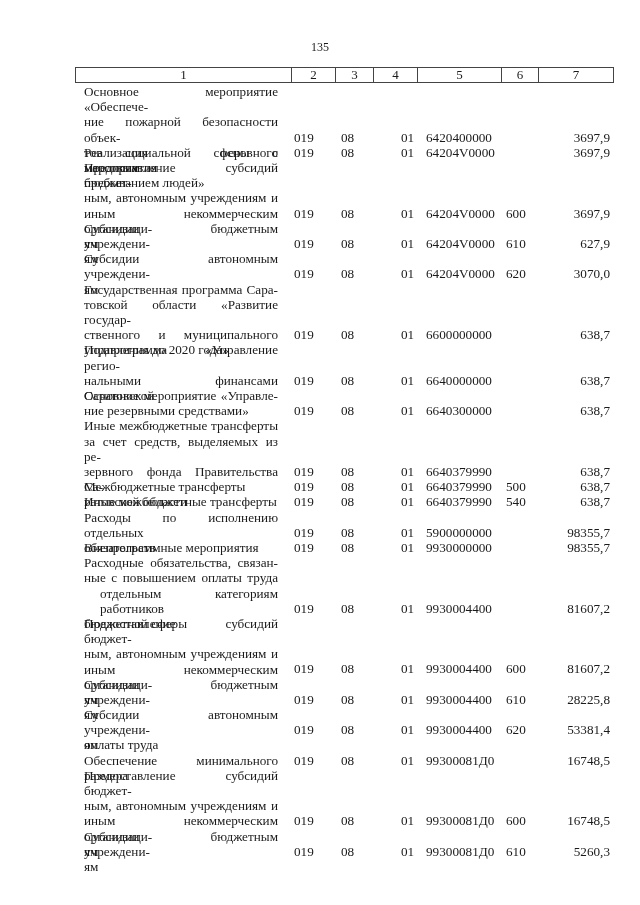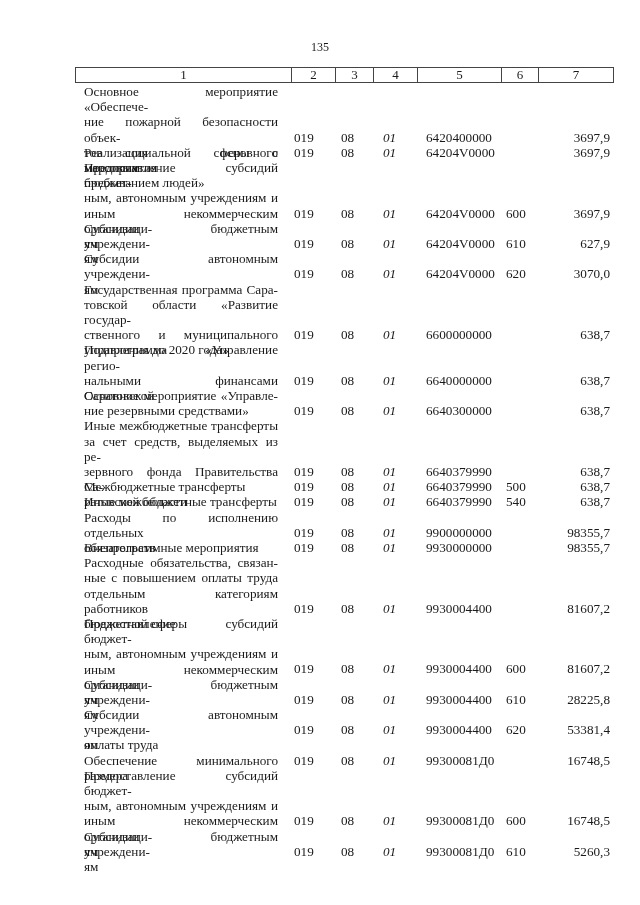--- a/index.html
+++ b/index.html
@@ -10,21 +10,21 @@
   .hdr { position:absolute; top:67px; left:75px; width:539px; height:16px;
          border:1px solid #444; box-sizing:border-box; font-size:13px; }
   .hdr span { position:absolute; top:0; height:14px; line-height:14px; text-align:center;
               border-left:1px solid #444; box-sizing:border-box; }
   .hdr span.first { border-left:none; }
   .rows { position:absolute; top:84px; left:0; width:640px; }
   .row { position:relative; font-size:13.2px; line-height:15.2px; }
   .row .name { position:absolute; left:84px; top:0; width:194px; text-align:justify;
                text-align-last:left; hyphens:manual; }
   .row .c { position:absolute; bottom:0; white-space:nowrap; }
-  .c2 { left:294px; } .c3 { left:341px; } .c4 { left:383px;font-style:italic; }
+  .c2 { left:294px; } .c3 { left:341px; } .c4 { left:401px; }
   .c5 { left:426px; } .c6 { left:506px; } .c7 { right:30px; text-align:right; }
 </style>
 </head>
 <body>
 
 <div class="page-num">135</div>
 
 <div class="hdr">
   <span class="first" style="left:0;width:215px">1</span>
   <span style="left:215px;width:44px">2</span>
@@ -174,40 +174,40 @@
       <span class="c c7">638,7</span>
     </div>
     <div class="row" style="height: 30.4px;">
       <div class="name">
         <div style="text-align: justify; text-align-last: justify;">Расходы по исполнению отдельных</div>
         <div style="text-align: justify; text-align-last: left;">обязательств</div>
       </div>
       <span class="c c2">019</span>
       <span class="c c3">08</span>
       <span class="c c4">01</span>
-      <span class="c c5">9900000000</span>
+      <span class="c c5">5900000000</span>
       <span class="c c6"></span>
       <span class="c c7">98355,7</span>
     </div>
     <div class="row" style="height: 15.2px;">
       <div class="name">
         <div style="text-align: justify; text-align-last: left;">Внепрограммные мероприятия</div>
       </div>
       <span class="c c2">019</span>
       <span class="c c3">08</span>
       <span class="c c4">01</span>
       <span class="c c5">9930000000</span>
       <span class="c c6"></span>
       <span class="c c7">98355,7</span>
     </div>
     <div class="row" style="height: 60.8px;">
       <div class="name">
         <div style="text-align: justify; text-align-last: justify;">Расходные обязательства, связан-</div>
         <div style="text-align: justify; text-align-last: justify;">ные с повышением оплаты труда</div>
-        <div style="text-align: justify; text-align-last: justify;">отдельным категориям работников</div>
+        <div style="text-align: justify; text-align-last: justify; margin-left: 16px;">отдельным категориям работников</div>
         <div style="text-align: justify; text-align-last: left;">бюджетной сферы</div>
       </div>
       <span class="c c2">019</span>
       <span class="c c3">08</span>
       <span class="c c4">01</span>
       <span class="c c5">9930004400</span>
       <span class="c c6"></span>
       <span class="c c7">81607,2</span>
     </div>
     <div class="row" style="height: 60.8px;">

